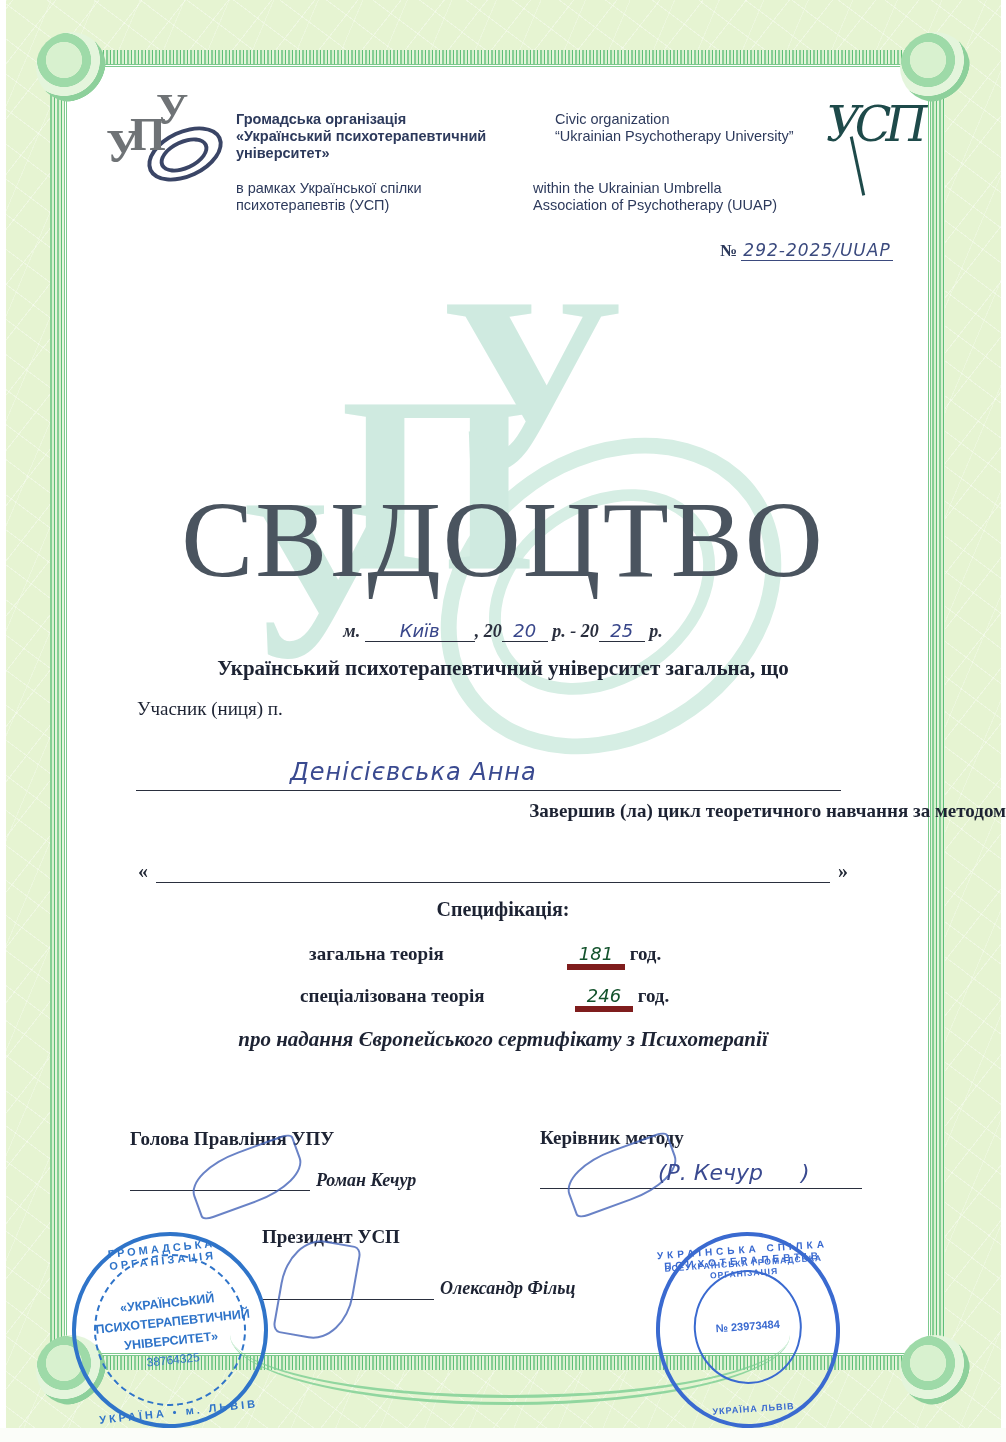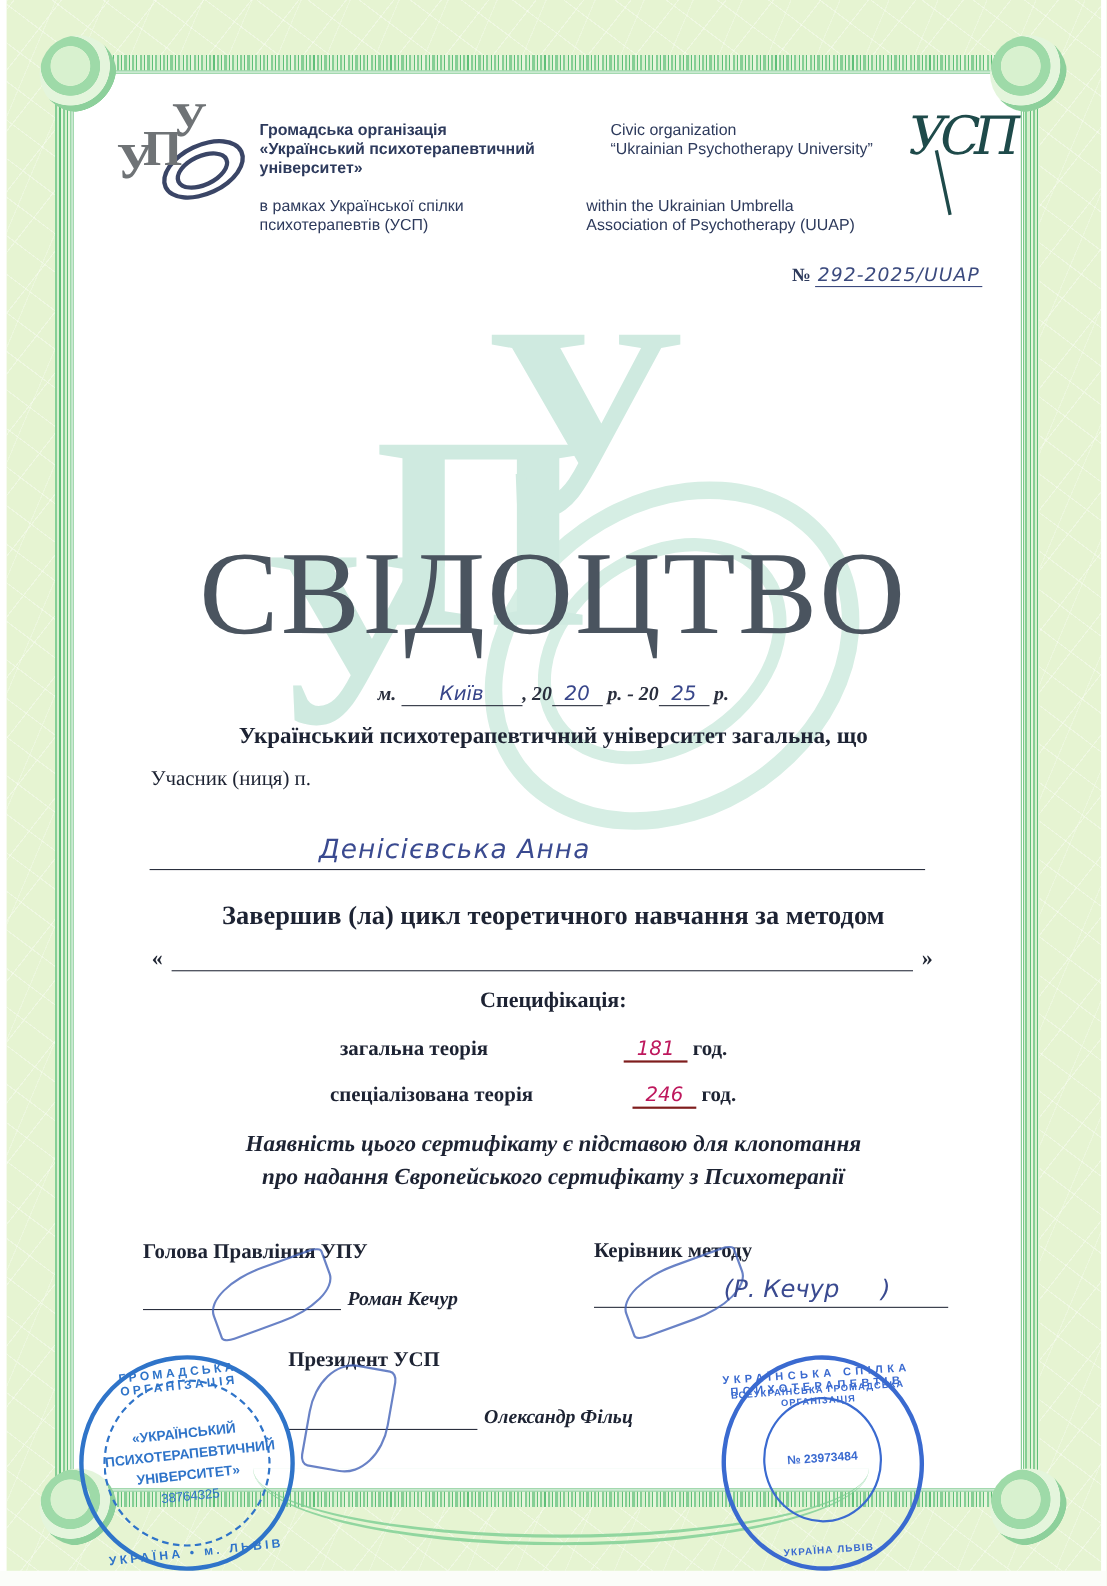--- a/index.html
+++ b/index.html
@@ -87,30 +87,30 @@
     font-family:"Liberation Serif", serif; font-size:108px; color:#4a545f; letter-spacing:2px; line-height:1;
   }
   .place-line { position:absolute; left:0; width:1006px; top:620px; text-align:center; font-size:18px; font-style:italic; font-weight:bold; color:#2a2f3e; }
   .hand-field { display:inline-block; border-bottom:1px solid #2a2f3e; font-family:"DejaVu Sans", sans-serif; font-weight:normal; color:#38468a; text-align:center; }
 
   .line-text { position:absolute; left:0; width:1006px; text-align:center; font-weight:bold; color:#1d2333; }
   .intro { top:656px; font-size:21px; }
   .participant-label { position:absolute; left:137px; top:698px; font-size:19px; font-weight:normal; color:#1d2333; }
   .name-line { position:absolute; left:136px; top:768px; width:705px; height:22px; border-bottom:1px solid #2a2f3e; }
   .name-hand { position:absolute; left:290px; top:758px; font-family:"DejaVu Sans", sans-serif; font-style:italic; font-size:24px; color:#3a4a90; letter-spacing:1px;text-align:right; }
-  .completed { top:820px; font-size:24px; }
+  .completed { top:800px; font-size:19px;text-align:right; }
   .method-row { position:absolute; left:138px; top:858px; width:710px; height:30px; }
   .quote-l { position:absolute; left:0; top:2px; font-size:20px; font-weight:bold; }
   .quote-r { position:absolute; right:0; top:2px; font-size:20px; font-weight:bold; }
   .method-line { position:absolute; left:18px; right:18px; top:0; height:24px; border-bottom:1px solid #2a2f3e; }
   .method-hand { position:absolute; left:0; right:0; top:0; text-align:center; font-family:"DejaVu Sans", sans-serif; font-style:italic; font-size:22px; color:#3a4a90; }
   .spec-title { top:898px; font-size:20px; }
   .hours-row { position:absolute; left:300px; width:420px; font-size:19px; font-weight:bold; color:#1d2333; }
   .hours-row .lbl { display:inline-block; width:265px; }
-  .hours-row .val { display:inline-block; width:58px; text-align:center; border-bottom:2px solid #7f1d1d; font-family:"DejaVu Sans", sans-serif; font-style:italic; font-weight:normal; color:#be185d; font-size:18px; }
+  .hours-row .val { display:inline-block; width:58px; text-align:center; border-bottom:6px solid #7f1d1d; font-family:"DejaVu Sans", sans-serif; font-style:italic; font-weight:normal; color:#14532d; font-size:18px; }
   .hours-1 { top:943px; left:309px; }
   .hours-1 .lbl { width:258px; }
   .hours-2 { top:985px; }
   .hours-2 .lbl { width:275px; }
   .note { position:absolute; left:0; width:1006px; top:1024px; text-align:center; font-size:21px; font-style:italic; font-weight:bold; line-height:30px; color:#1d2333; }
 
   .sig-label { position:absolute; font-size:19px; font-weight:bold; color:#1d2333; }
   .sig-line { position:absolute; height:1px; background:#2a2f3e; }
   .sig-name { position:absolute; font-size:18px; font-style:italic; font-weight:bold; color:#1d2333; }
   .sig-scribble { position:absolute; border:2px solid #4463b8; border-radius:50% 10% 50% 10%; opacity:0.8; }
@@ -216,21 +216,20 @@
 <div class="hours-row hours-1">
   <span class="lbl">загальна теорія</span><span class="val">181</span>
   <span>год.</span>
 </div>
 <div class="hours-row hours-2">
   <span class="lbl">спеціалізована теорія</span><span class="val">246</span>
   <span>год.</span>
 </div>
 
 <div class="note">
-  <div>Наявність цього сертифікату є підставою для клопотання</div>
   <div>про надання Європейського сертифікату з Психотерапії</div>
 </div>
 
 <div class="sig-label" style="left:130px;top:1128px;">Голова Правління УПУ</div>
 <div class="sig-line" style="left:130px;top:1190px;width:180px;"></div>
 <div class="sig-scribble" style="left:190px;top:1150px;width:110px;height:50px;transform:rotate(-20deg);"></div>
 <div class="sig-name" style="left:316px;top:1170px;">Роман Кечур</div>
 
 <div class="sig-label" style="left:540px;top:1127px;">Керівник методу</div>
 <div class="sig-line" style="left:540px;top:1188px;width:322px;"></div>

